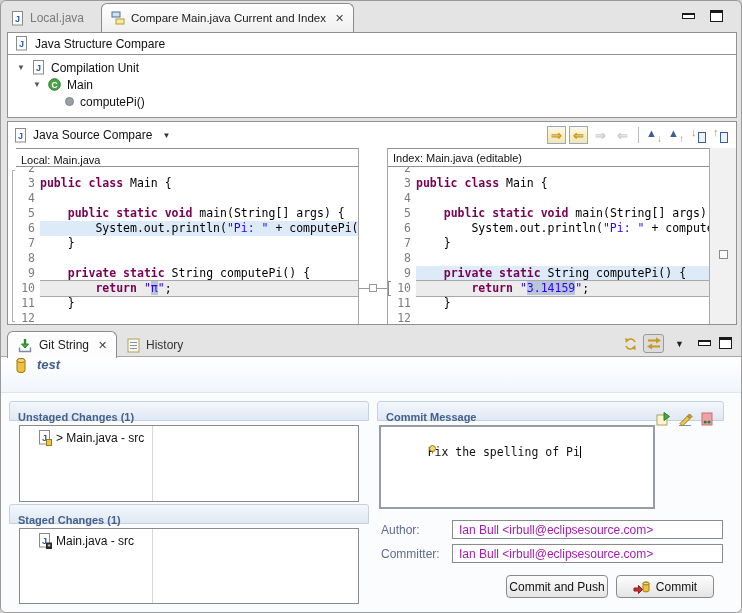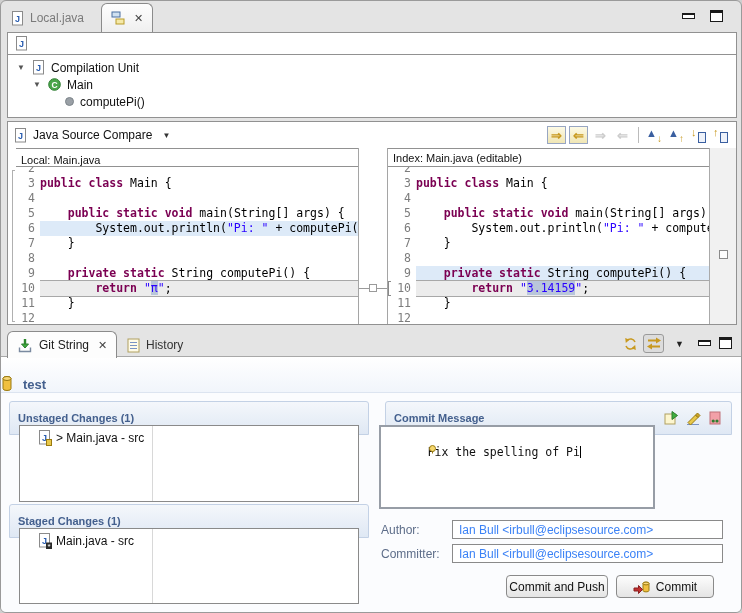--- a/index.html
+++ b/index.html
@@ -65,31 +65,31 @@
   #staging-tabs{position:absolute;top:330px;left:0;right:0;height:26px;border-bottom:1px solid #a8a8a8;}
   .stab-active{position:absolute;left:6px;top:0;height:27px;background:#fdfdfd;border:1px solid #8b8b8b;border-bottom:none;border-radius:6px 6px 0 0;display:flex;align-items:center;gap:6px;padding:0 9px;font-size:12px;color:#1a1a1a;z-index:2;}
   .stab-inactive{position:absolute;left:126px;top:3px;height:22px;display:flex;align-items:center;gap:6px;font-size:12px;color:#333;}
   .filter-box{position:absolute;left:462px;top:3px;width:150px;height:20px;border:1px solid #a0a0a0;border-radius:10px;background:#fff;display:flex;align-items:center;padding:0 6px;gap:4px;}
   .filter-box input{border:none;outline:none;flex:1;font-size:11px;color:#333;background:transparent;font-family:"Liberation Sans",sans-serif;}
   .mini-ico{position:absolute;top:5px;display:inline-flex;align-items:center;justify-content:center;}
   .pressed{background:#dcdcdc;border:1px solid #9a9a9a;border-radius:3px;}
   .view-tri{font-size:9px;color:#222;}
 
   #staging-body{position:absolute;top:356px;left:0;right:0;bottom:0;background:#fbfcfe;}
-  .repo-row{position:absolute;top:0;left:0;right:0;height:36px;background:linear-gradient(#ffffff,#f1f5fb);border-bottom:1px solid #dce4f0;display:flex;align-items:flex-end;gap:10px;}
+  .repo-row{position:absolute;top:0;left:0;right:0;height:36px;background:linear-gradient(#ffffff,#f1f5fb);border-bottom:1px solid #dce4f0;display:flex;align-items:flex-start;gap:10px;padding-left:14px;font-style:italic;}
   .repo-label{font-size:13px;font-weight:bold;color:#44608e;}
-  .sec-hdr{position:absolute;height:14px;background:linear-gradient(#f4f7fb,#dfe8f4);border:1px solid #c3d1e5;border-radius:3px 3px 0 0;font-size:11px;font-weight:bold;color:#44608e;display:flex;align-items:center;padding:16px 8px;gap:6px;}
+  .sec-hdr{position:absolute;height:14px;background:linear-gradient(#f4f7fb,#dfe8f4);border:1px solid #c3d1e5;border-radius:3px 3px 0 0;font-size:11px;font-weight:bold;color:#44608e;display:flex;padding:9px 8px;gap:6px;}
   .sec-hdr .spacer{flex:1;}
   .list-box{position:absolute;background:#fff;border:1px solid #8a8a8a;overflow:hidden;}
   .list-box::after{content:"";position:absolute;left:132px;top:0;bottom:0;width:1px;background:#d8d8d8;}
   .list-item{display:flex;align-items:center;gap:4px;font-size:12px;color:#111;padding-left:18px;margin-top:4px;}
   .commit-box{position:absolute;left:378px;top:68px;width:276px;height:84px;background:#fff;border:2px solid #979da6;font-family:"DejaVu Sans Mono",monospace;font-size:11.5px;color:#111;padding:4px 5px;white-space:pre;}
   .caret{display:inline-block;width:1px;height:12px;background:#000;vertical-align:-2px;}
   .fld-label{position:absolute;font-size:12px;color:#5d6d89;}
-  .fld-input{position:absolute;width:271px;height:19px;border:1px solid #8a8a8a;background:#fff;font-size:12px;color:#3b82f6;padding:1px 6px;font-family:"Liberation Sans",sans-serif;}
+  .fld-input{position:absolute;width:271px;height:19px;border:1px solid #8a8a8a;background:#fff;font-size:12px;color:#a21caf;padding:1px 6px;font-family:"Liberation Sans",sans-serif;}
   .btn{position:absolute;height:23px;background:linear-gradient(#fdfdfd,#e4e4e4);border:1px solid #8a8a8a;border-radius:4px;font-size:12px;color:#111;display:flex;align-items:center;justify-content:center;gap:6px;cursor:pointer;}
   .bulb{position:absolute;left:-7px;top:2px;width:7px;height:9px;}
 </style>
 </head>
 <body>
 
 <div id="win">
 
   <div class="etab-inactive">
     <span class="ticon">
@@ -100,33 +100,35 @@
     </span>
     <span>Local.java</span>
   </div>
   <div class="etab-active">
     <span class="ticon">
       <svg width="14" height="14">
           <rect x="1" y="1" width="8" height="5" fill="#cfe0f0" stroke="#4a6fa0"></rect>
           <rect x="5" y="8" width="8" height="5" fill="#f5e9a8" stroke="#b89b2a"></rect>
         </svg>
     </span>
+    <span>Compare Main.java Current and Index</span>
     <span class="close-x">✕</span>
   </div>
   <span class="winctl ico-min" style="left:681px;top:12px;"></span>
   <span class="winctl ico-max" style="left:709px;top:9px;"></span>
 
   <div id="structure-panel">
     <div class="panel-header">
       <span class="ticon">
         <svg width="13" height="15">
             <rect x="1.5" y="0.5" width="10" height="13.5" fill="#fff" stroke="#8a8a8a"></rect>
             <text x="6.5" y="10.5" font-size="9" font-weight="bold" fill="#2a5db0" text-anchor="middle" font-family="Liberation Sans">J</text>
           </svg>
       </span>
+      <span>Java Structure Compare</span>
     </div>
     <div class="tree-row" style="padding-left:9px;margin-top:4px;">
       <span class="twisty">▼</span>
       <span class="ticon">
         <svg width="13" height="15">
             <rect x="1.5" y="0.5" width="10" height="13.5" fill="#fff" stroke="#8a8a8a"></rect>
             <text x="6.5" y="10.5" font-size="9" font-weight="bold" fill="#2a5db0" text-anchor="middle" font-family="Liberation Sans">J</text>
           </svg>
       </span>
       <span>Compilation Unit</span>
@@ -320,21 +322,21 @@
               <rect x="1.5" y="0.5" width="10" height="13.5" fill="#fff" stroke="#8a8a8a"></rect>
               <text x="6.5" y="10.5" font-size="9" font-weight="bold" fill="#2a5db0" text-anchor="middle" font-family="Liberation Sans">J</text>
               <rect x="8" y="9.5" width="6" height="6.5" fill="#2b2b2b"></rect>
               <text x="11" y="15.5" font-size="8" fill="#fff" text-anchor="middle" font-family="Liberation Sans">*</text>
             </svg>
           </span>
           <span>Main.java - src</span>
         </div>
       </div>
 
-    <div class="sec-hdr" style="left:376px;top:44px;width:347px;margin-left:8px;">
+    <div class="sec-hdr" style="left:376px;top:44px;width:347px;">
       <span>Commit Message</span>
       <span class="spacer"></span>
       <span class="ticon">
         <svg width="16" height="16">
             <rect x="2" y="4" width="10" height="10" fill="#fdf6cf" stroke="#b0a060"></rect>
             <path d="M9 1.5 l5.5 4 -5.5 4 z" fill="#3fae3f" stroke="#2e7d2e"></path>
           </svg>
       </span>
       <span class="ticon">
         <svg width="16" height="16">

